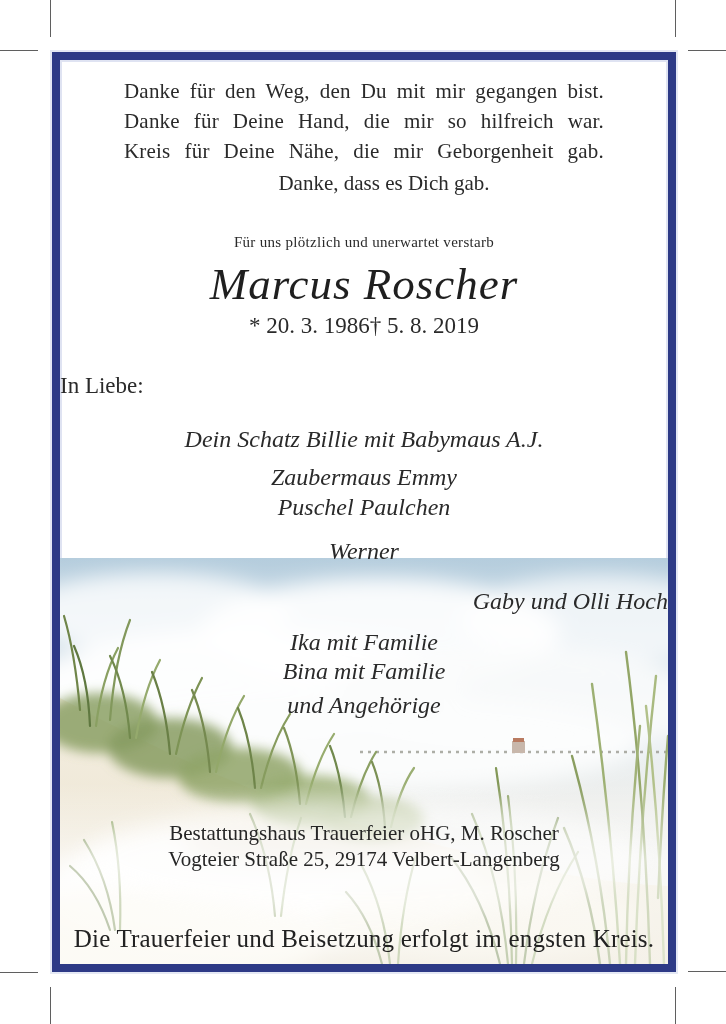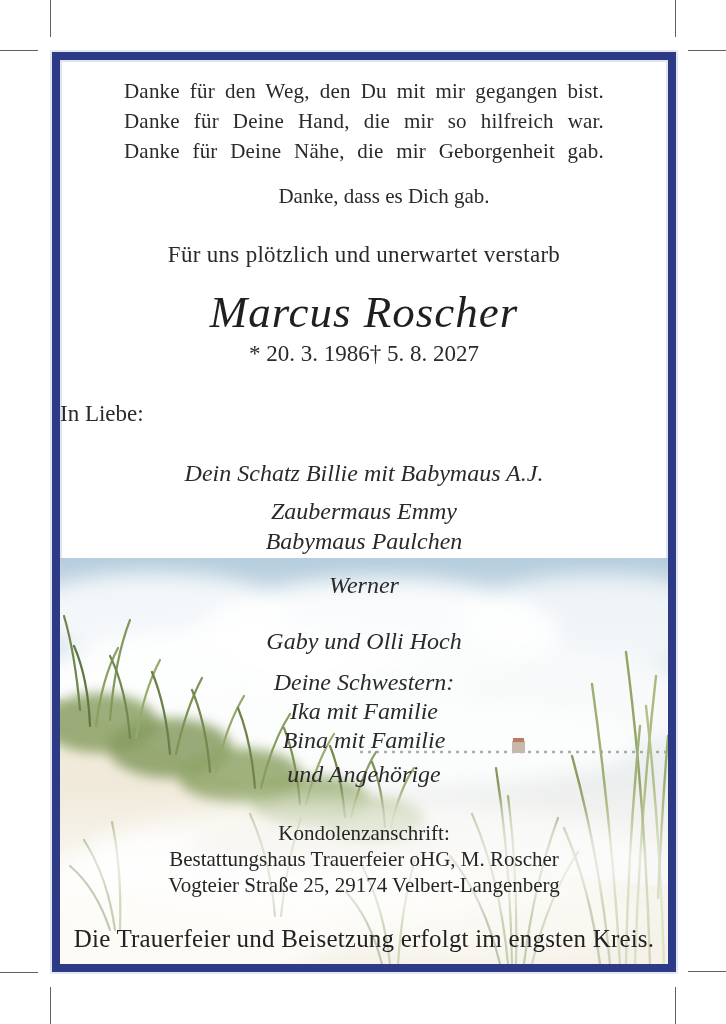--- a/index.html
+++ b/index.html
@@ -30,37 +30,37 @@
   
   .photo{position:absolute;left:0;top:498px;width:608px;height:406px;z-index:0;}
   .photo svg{display:block;width:100%;height:100%;}
   
   .content{position:relative;z-index:1;height:100%;}
   .thanks-block{margin:0;padding:16px 64px 0 64px;}
   .thanks-line{
     font-size:21px;line-height:30px;text-align:justify;text-align-last:justify;
     letter-spacing:.2px;
   }
-  .thanks-closing{margin-top:17px;text-align:center;font-size:21px;line-height:26px;padding-left:40px;}
-  .announcement{margin-top:32px;text-align:center;font-size:23px;line-height:28px;letter-spacing:.3px;}
+  .thanks-closing{margin-top:4px;text-align:center;font-size:21px;line-height:26px;padding-left:40px;}
+  .announcement{margin-top:32px;text-align:center;font-size:15px;line-height:28px;letter-spacing:.3px;}
   .deceased-name{
-    margin-top:17px;text-align:center;font-style:italic;font-size:45px;line-height:52px;
+    margin-top:2px;text-align:center;font-style:italic;font-size:45px;line-height:52px;
     color:#1f1f1f;letter-spacing:1px;
   }
   .dates{
     margin-top:2px;display:flex;justify-content:center;
     font-size:23px;line-height:28px;
   }
   .in-love{margin-top:32px;text-align:left;font-size:23px;line-height:28px;}
   .mourners{text-align:center;font-style:italic;font-size:24px;}
   .m-line{line-height:30px;}
-  .m-group.g0{margin-top:30px;}
+  .m-group.g0{margin-top:24px;}
   .m-group.g1{margin-top:8px;}
   .m-group.g2{margin-top:14px;}
-  .m-group.g3{margin-top:26px;}
+  .m-group.g3{margin-top:20px;text-align:right;}
   .m-group.g4{margin-top:12px;}
   .m-group.g4 .m-line{line-height:29px;}
   .m-group.g5{margin-top:4px;}
   .condolence{
     position:absolute;left:0;right:0;top:760px;text-align:center;
     font-size:21px;line-height:26px;color:#262626;
   }
   .closing-line{
     position:absolute;left:0;right:0;top:862px;text-align:center;
     font-size:25px;line-height:34px;color:#222222;letter-spacing:.2px;
@@ -193,62 +193,60 @@
         <rect x="0" y="225" width="608" height="181" fill="url(#fade)"></rect>
         <ellipse cx="304" cy="300" rx="280" ry="58" fill="#ffffff" opacity="0.45" filter="url(#b10)"></ellipse>
       </svg>
     </div>
 
     <div class="content">
 
       <div class="thanks-block">
         <div class="thanks-line">Danke für den Weg, den Du mit mir gegangen bist.</div>
         <div class="thanks-line">Danke für Deine Hand, die mir so hilfreich war.</div>
-        <div class="thanks-line">Danke für Deine Nähe, die mir Geborgenheit gab.</div>
+        <div class="thanks-line">Kreis für Deine Nähe, die mir Geborgenheit gab.</div>
       </div>
 
       <div class="thanks-closing">Danke, dass es Dich gab.</div>
 
       <div class="announcement">Für uns plötzlich und unerwartet verstarb</div>
 
       <div class="deceased-name">Marcus Roscher</div>
 
       <div class="dates">
         <span>* 20. 3. 1986</span>
-        <span>† 5. 8. 2027</span>
+        <span>† 5. 8. 2019</span>
       </div>
 
       <div class="in-love">In Liebe:</div>
 
       <div class="mourners">
         <div class="m-group g0">
           <div class="m-line">Dein Schatz Billie mit Babymaus A.J.</div>
         </div>
         <div class="m-group g1">
           <div class="m-line">Zaubermaus Emmy</div>
-          <div class="m-line">Babymaus Paulchen</div>
+          <div class="m-line">Puschel Paulchen</div>
         </div>
         <div class="m-group g2">
           <div class="m-line">Werner</div>
         </div>
         <div class="m-group g3">
           <div class="m-line">Gaby und Olli Hoch</div>
         </div>
         <div class="m-group g4">
-          <div class="m-line">Deine Schwestern:</div>
           <div class="m-line">Ika mit Familie</div>
           <div class="m-line">Bina mit Familie</div>
         </div>
         <div class="m-group g5">
           <div class="m-line">und Angehörige</div>
         </div>
       </div>
 
       <div class="condolence">
-        <div>Kondolenzanschrift:</div>
         <div>Bestattungshaus Trauerfeier oHG, M. Roscher</div>
         <div>Vogteier Straße 25, 29174 Velbert-Langenberg</div>
       </div>
 
       <div class="closing-line">Die Trauerfeier und Beisetzung erfolgt im engsten Kreis.</div>
 
     </div>
   </div>
 </div>
 

